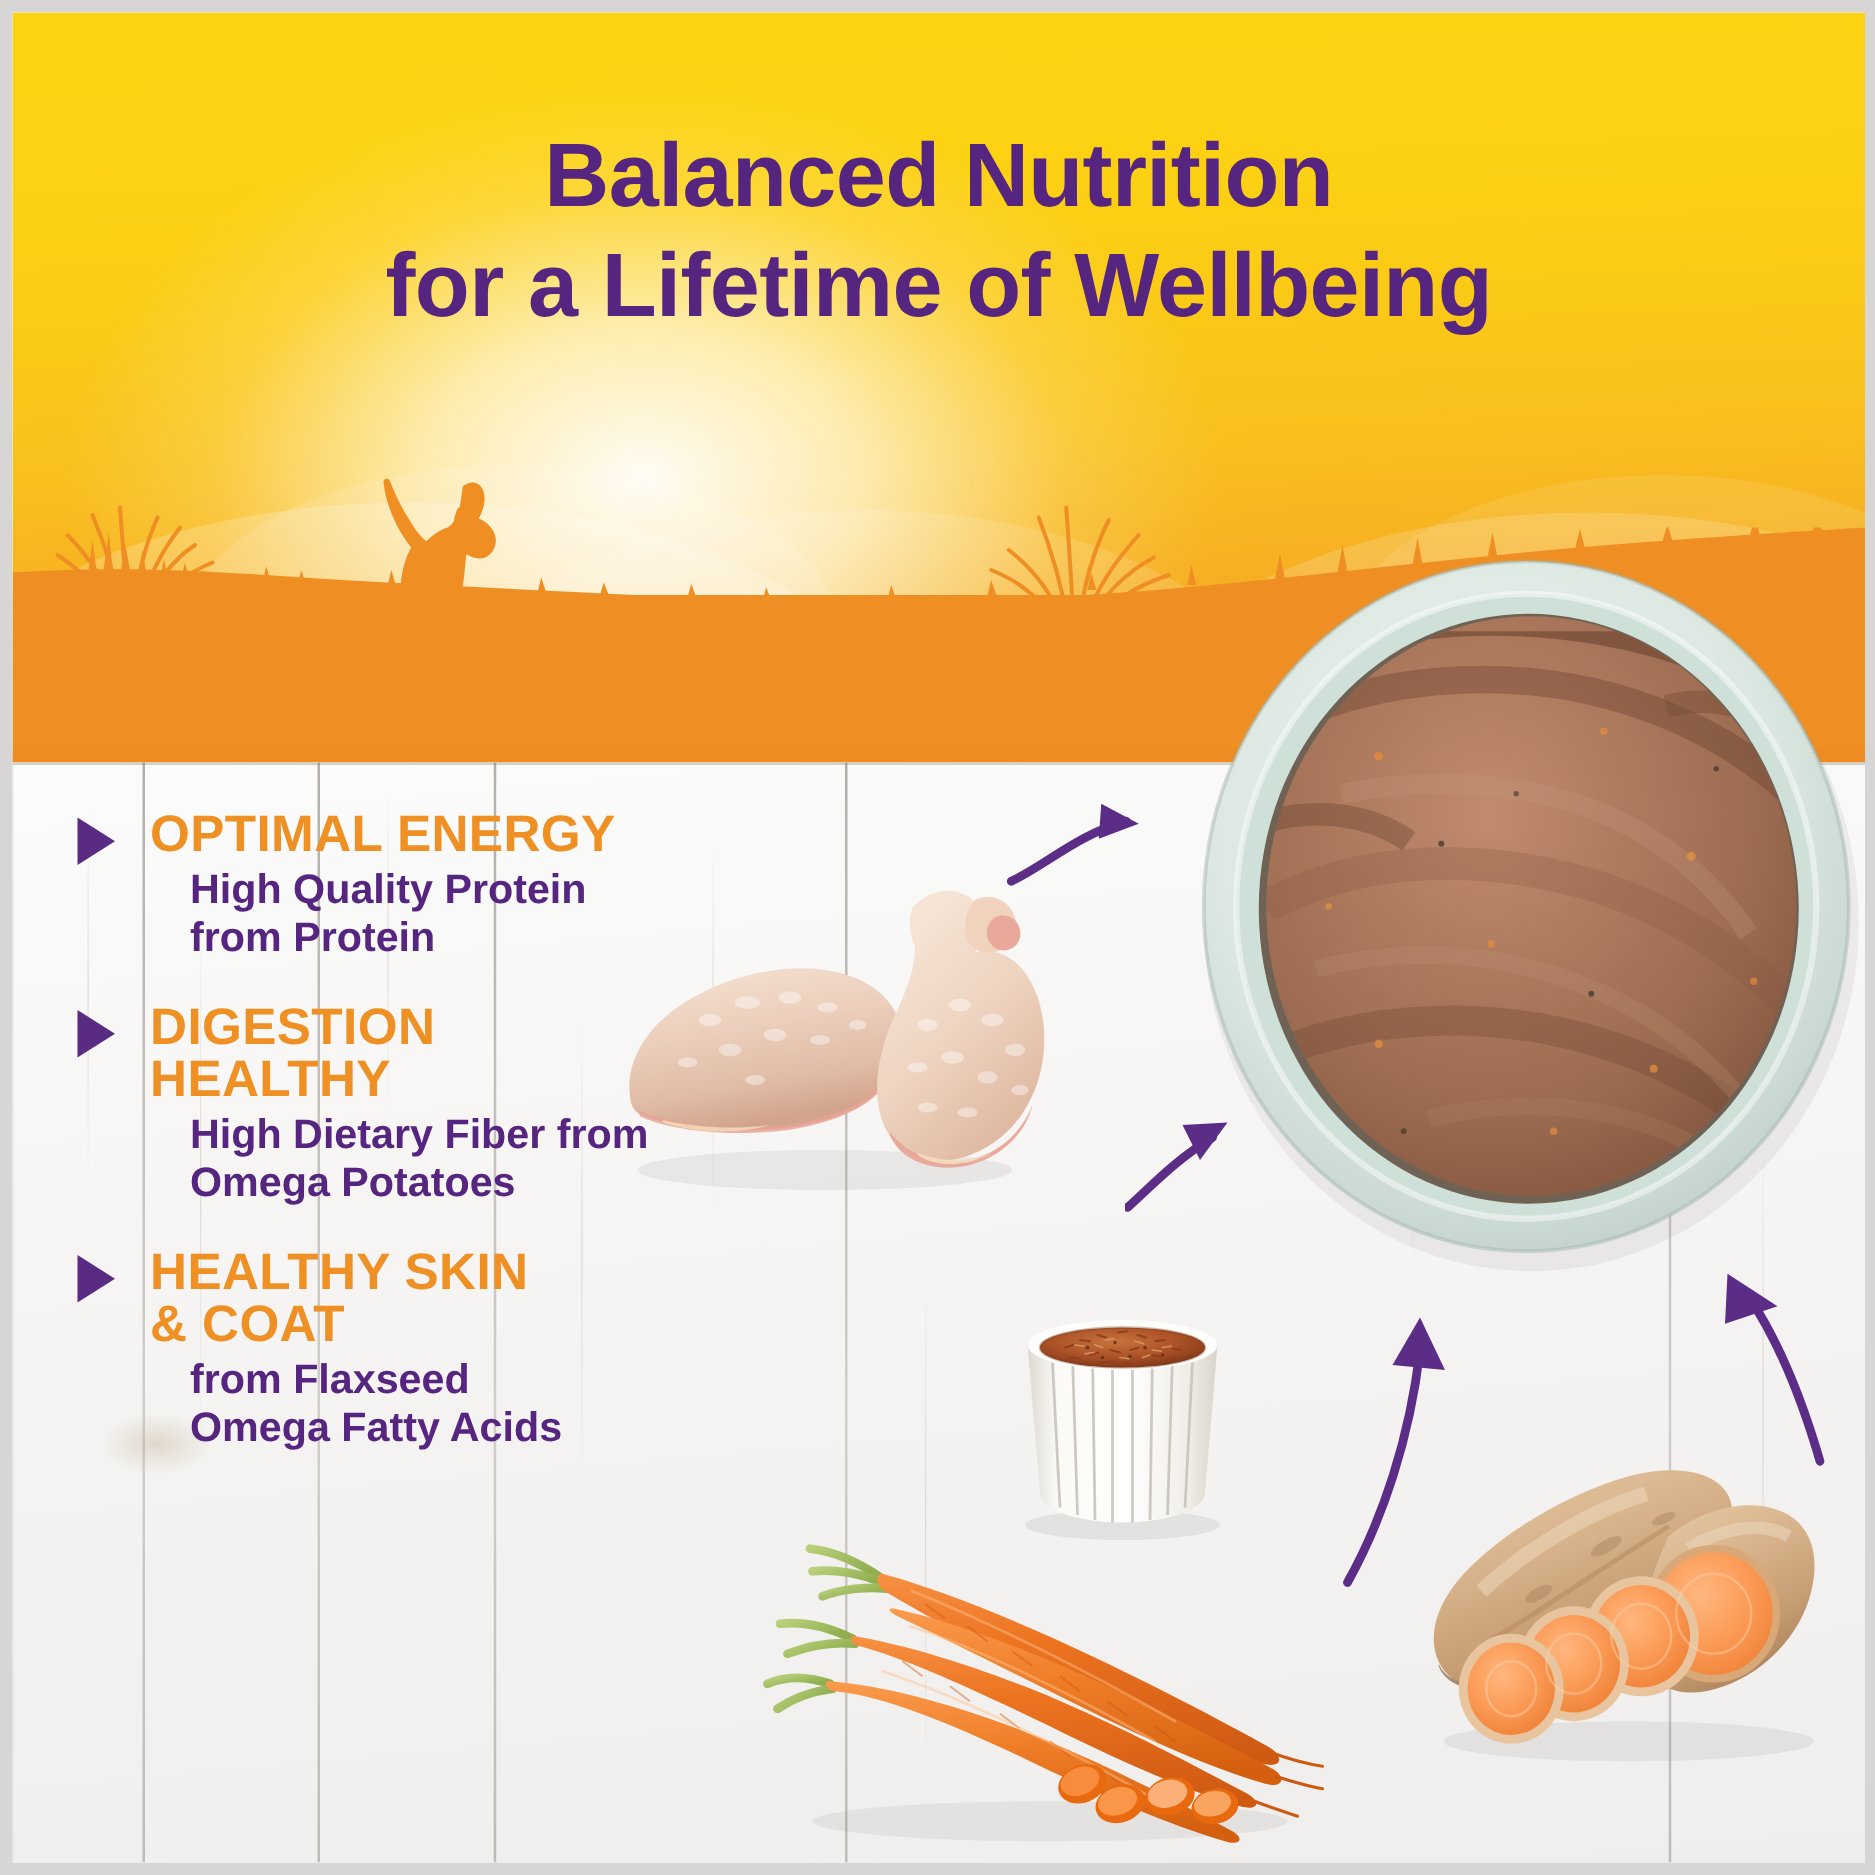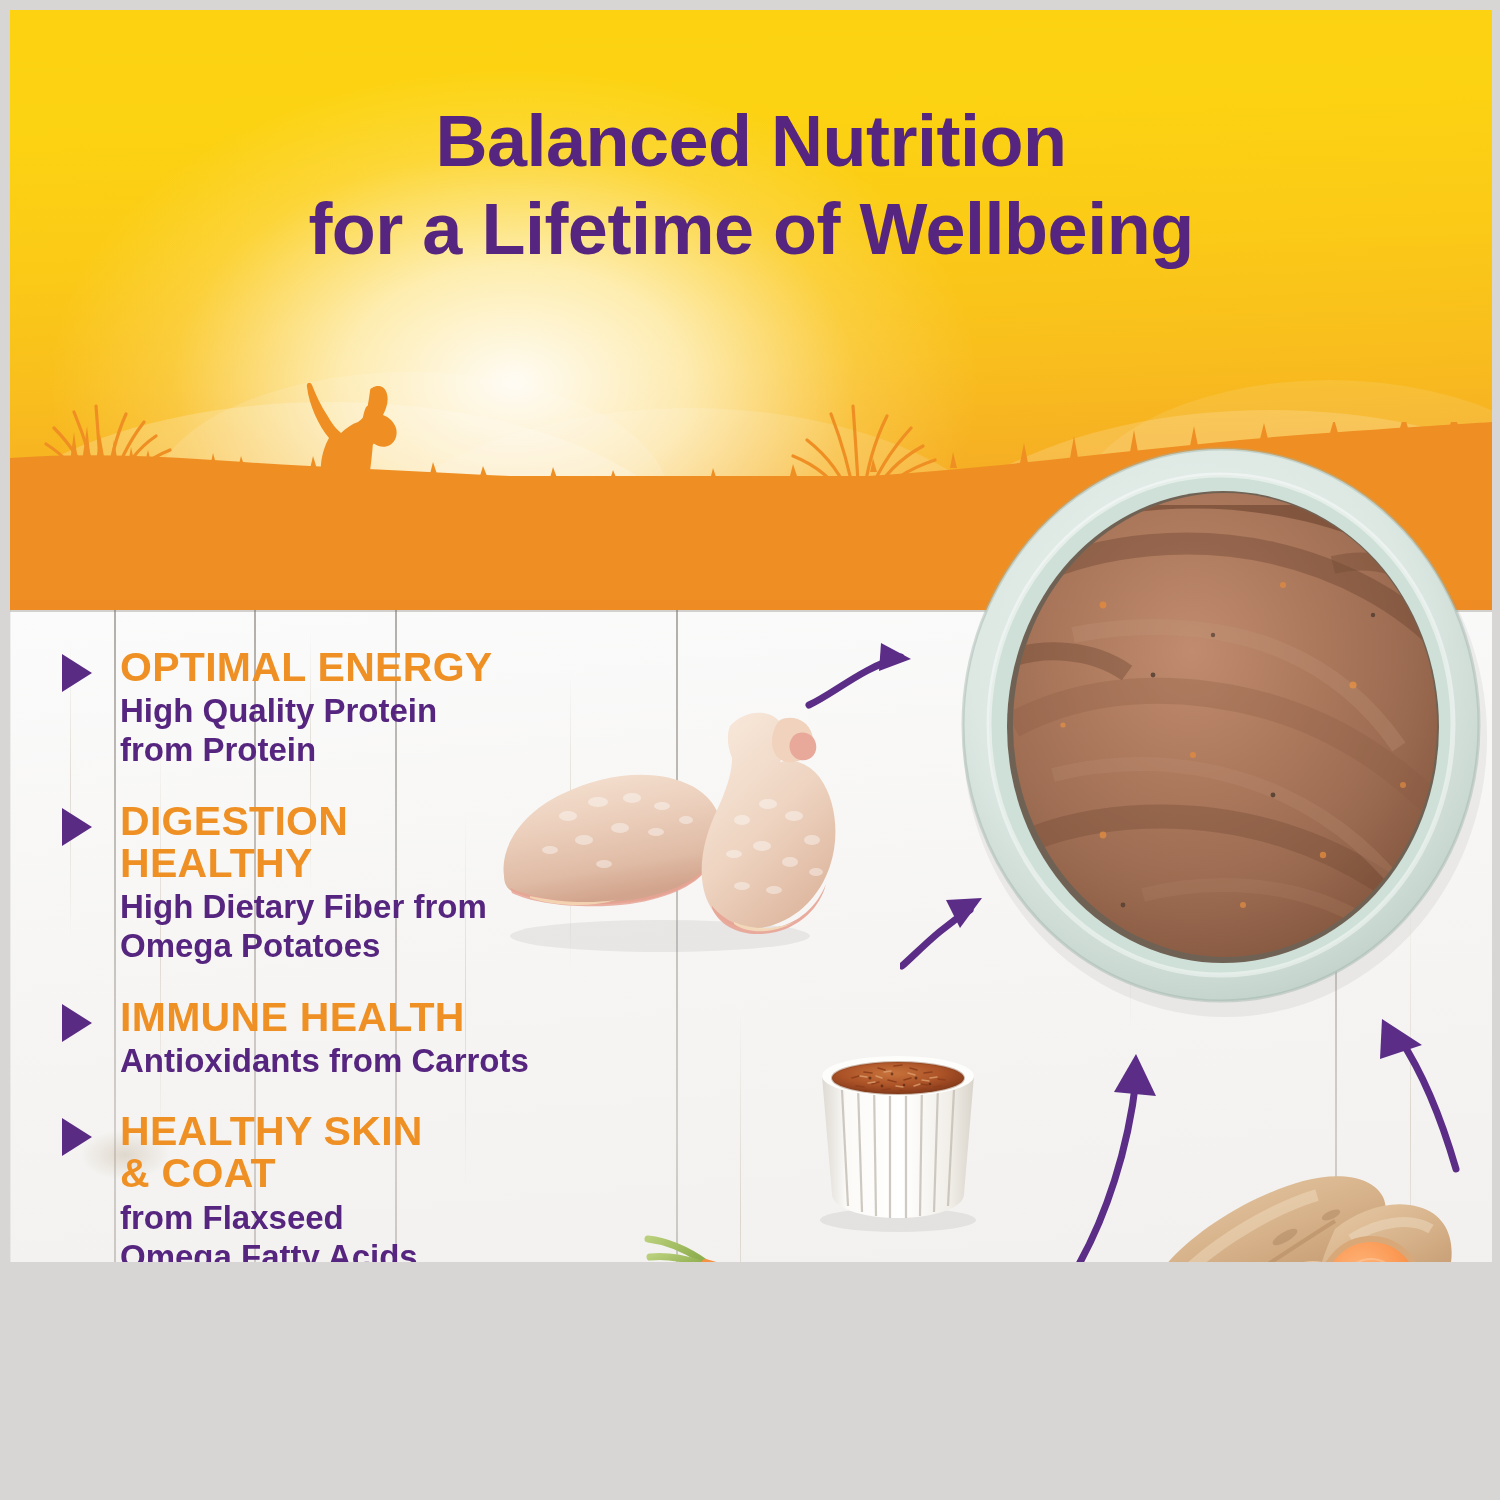--- a/index.html
+++ b/index.html
@@ -1,18 +1,18 @@
 <!DOCTYPE html>
 <html><head>
 <meta charset="utf-8">
 <style>
   html,body{margin:0;padding:0;background:#d8d6d4;}
   body{width:1500px;height:1500px;overflow:hidden;font-family:"Liberation Sans",sans-serif;}
 
-  #card{position:absolute;left:10px;top:10px;width:1482px;height:1252px;overflow:hidden;background:#fff;}
+  #card{position:absolute;left:10px;top:10px;width:1482px;height:1480px;overflow:hidden;background:#fff;}
 
   
   #banner{position:absolute;left:0;top:0;width:1482px;height:600px;overflow:hidden;
           background:
             radial-gradient(ellipse 620px 420px at 34% 62%, rgba(255,255,255,.95) 0%, rgba(255,250,225,.75) 28%, rgba(255,236,160,.25) 55%, rgba(255,225,120,0) 75%),
             linear-gradient(178deg,#fcd211 0%,#fcd312 18%,#fbcb16 38%,#f9bf1d 58%,#f6ae24 76%,#f19c28 90%,#ee8f27 100%);}
   .mtn{position:absolute;border-radius:50% 50% 0 0 / 100% 100% 0 0;}
   #mtn1{left:-60px;top:392px;width:760px;height:180px;background:rgba(255,255,255,.20);}
   #mtn2{left:330px;top:398px;width:700px;height:190px;background:rgba(255,255,255,.13);}
   #mtn3{left:880px;top:400px;width:760px;height:200px;background:rgba(255,255,255,.17);}
@@ -35,21 +35,21 @@
   .grain{position:absolute;width:1px;background:linear-gradient(180deg,rgba(168,150,128,0),rgba(168,150,128,.30),rgba(168,150,128,0));}
   .knot{position:absolute;border-radius:50%;background:radial-gradient(ellipse at 50% 50%, rgba(176,152,120,.30), rgba(176,152,120,0) 70%);}
   #woodtopline{position:absolute;left:0;top:0;width:1482px;height:2px;background:rgba(120,112,104,.30);}
 
   
   #benefits{position:absolute;left:52px;top:636px;width:620px;}
   .benefit{margin-bottom:24px;position:relative;}
   .bullet{position:absolute;left:0;top:8px;width:0;height:0;
           border-left:30px solid #5a2b82;border-top:19px solid transparent;border-bottom:19px solid transparent;}
   .btitle{margin-left:58px;color:#ef9025;font-size:41px;font-weight:bold;line-height:1.03;letter-spacing:.3px;}
-  .bsub{margin-left:58px;color:#55257f;font-size:33px;font-weight:bold;line-height:1.19;margin-top:3px;}
+  .bsub{margin-left:90px;color:#55257f;font-size:33px;font-weight:bold;line-height:1.19;margin-top:3px;}
 
   
   .photo{position:absolute;}
 
   #bowl{left:933px;top:415px;width:555px;height:600px;}
   #chicken{left:470px;top:690px;width:400px;height:260px;}
   #ramekin{left:788px;top:1018px;width:200px;height:205px;}
   #carrots{left:600px;top:1215px;width:450px;height:260px;}
   #potato{left:1125px;top:1115px;width:330px;height:290px;}
 
@@ -208,27 +208,20 @@
       <div class="btitle">
         <div>DIGESTION</div>
         <div>HEALTHY</div>
       </div>
       <div class="bsub">
         <div>High Dietary Fiber from</div>
         <div>Omega Potatoes</div>
       </div>
     </div>
 
-    <div class="benefit" style="margin-bottom:30px;">
-      <div class="bullet"></div>
-      <div class="btitle">IMMUNE HEALTH</div>
-      <div class="bsub">
-        <div>Antioxidants from Carrots</div>
-      </div>
-    </div>
 
     <div class="benefit">
       <div class="bullet"></div>
       <div class="btitle">
         <div>HEALTHY SKIN</div>
         <div>&amp; COAT</div>
       </div>
       <div class="bsub">
         <div>from Flaxseed</div>
         <div>Omega Fatty Acids</div>

